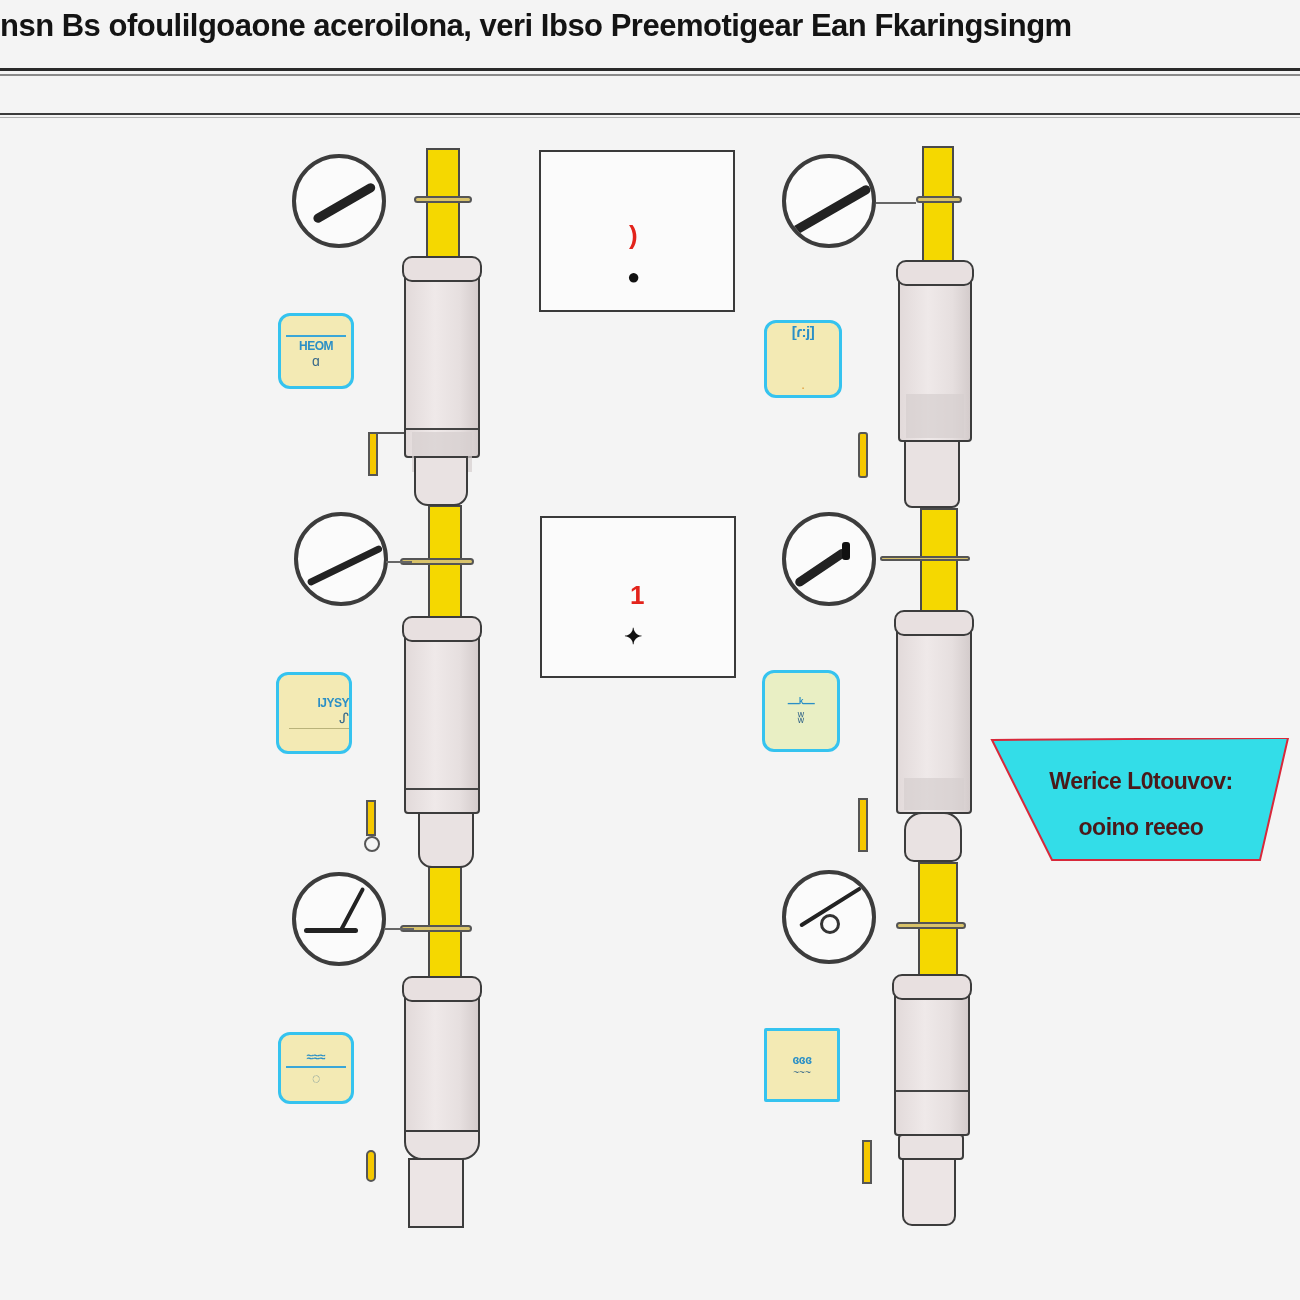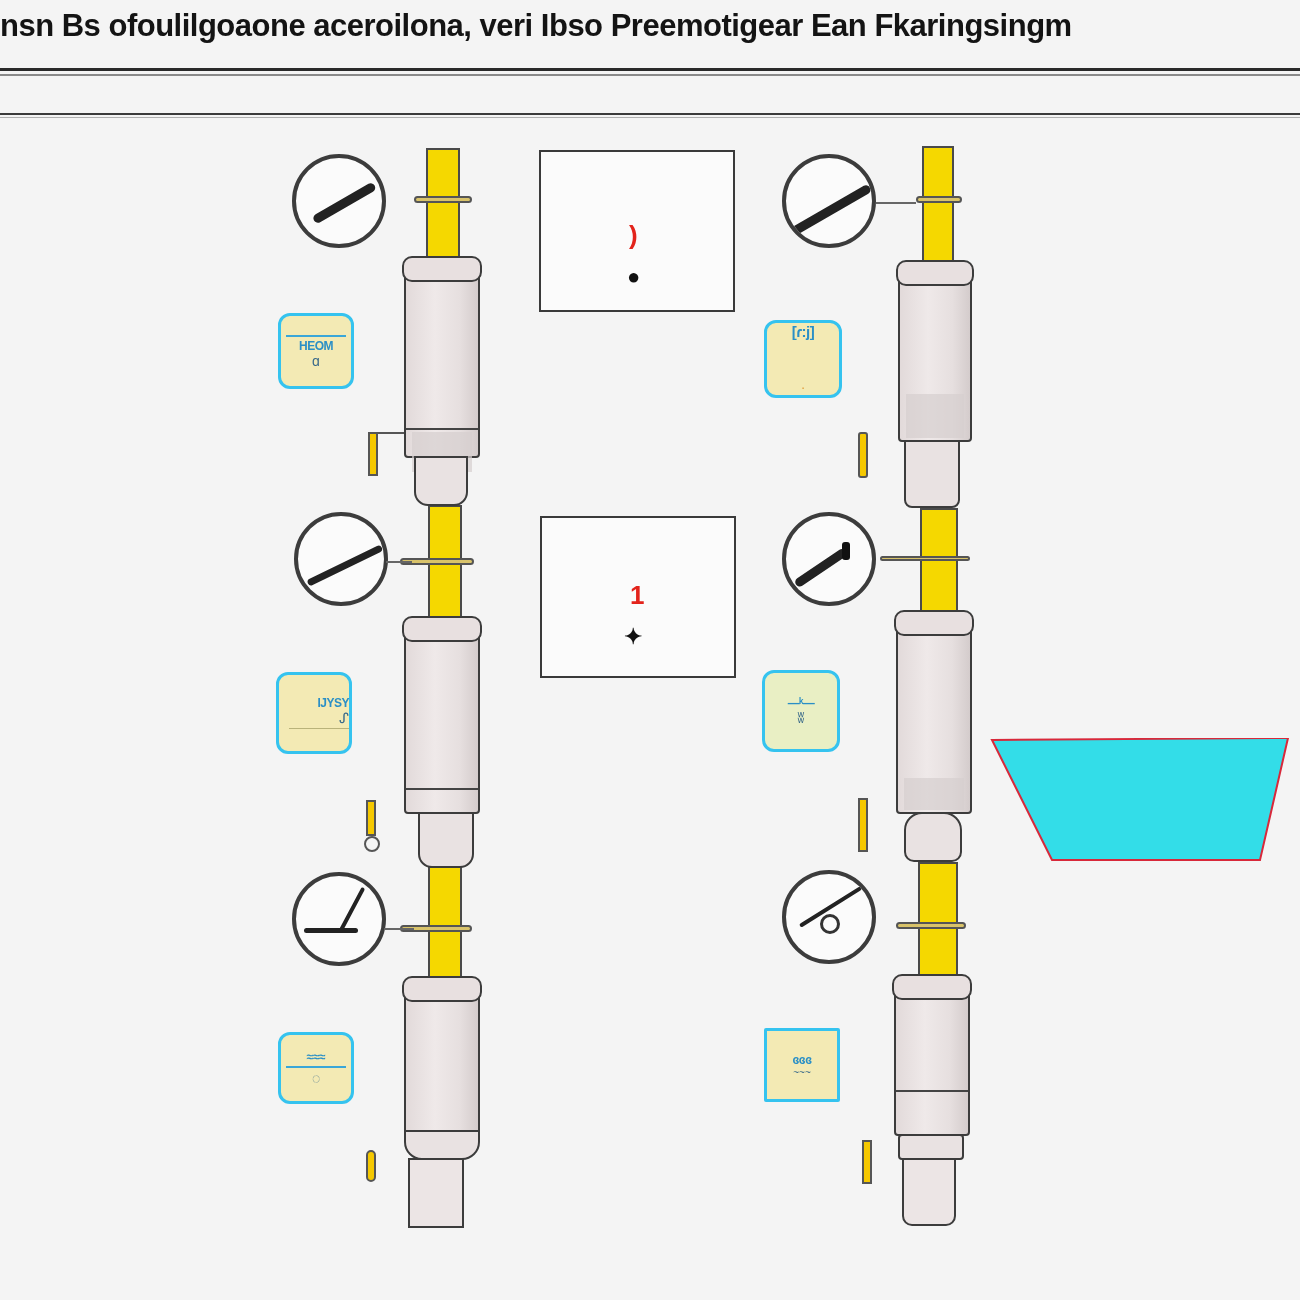--- a/index.html
+++ b/index.html
@@ -175,13 +175,15 @@
   <div class="tile" style="left:764px;top:1028px;width:76px;height:74px;border-radius:2px;">
     <span class="ttext">ɞɞɞ</span>
     <span class="tglyph" style="font-size:10px;">~~~</span>
   </div>
 </div>
 
 <div class="callout">
   <svg width="302" height="124" viewBox="0 0 302 124">
     <polygon points="2,2 298,0 270,122 62,122" fill="#33dde8" stroke="#d8283a" stroke-width="2"></polygon>
   </svg>
+  <div class="ctext" style="top:30px;">Werice L0touvov:</div>
+  <div class="ctext" style="top:76px;">ooino reeeo</div>
 </div>
 
 </body></html>

